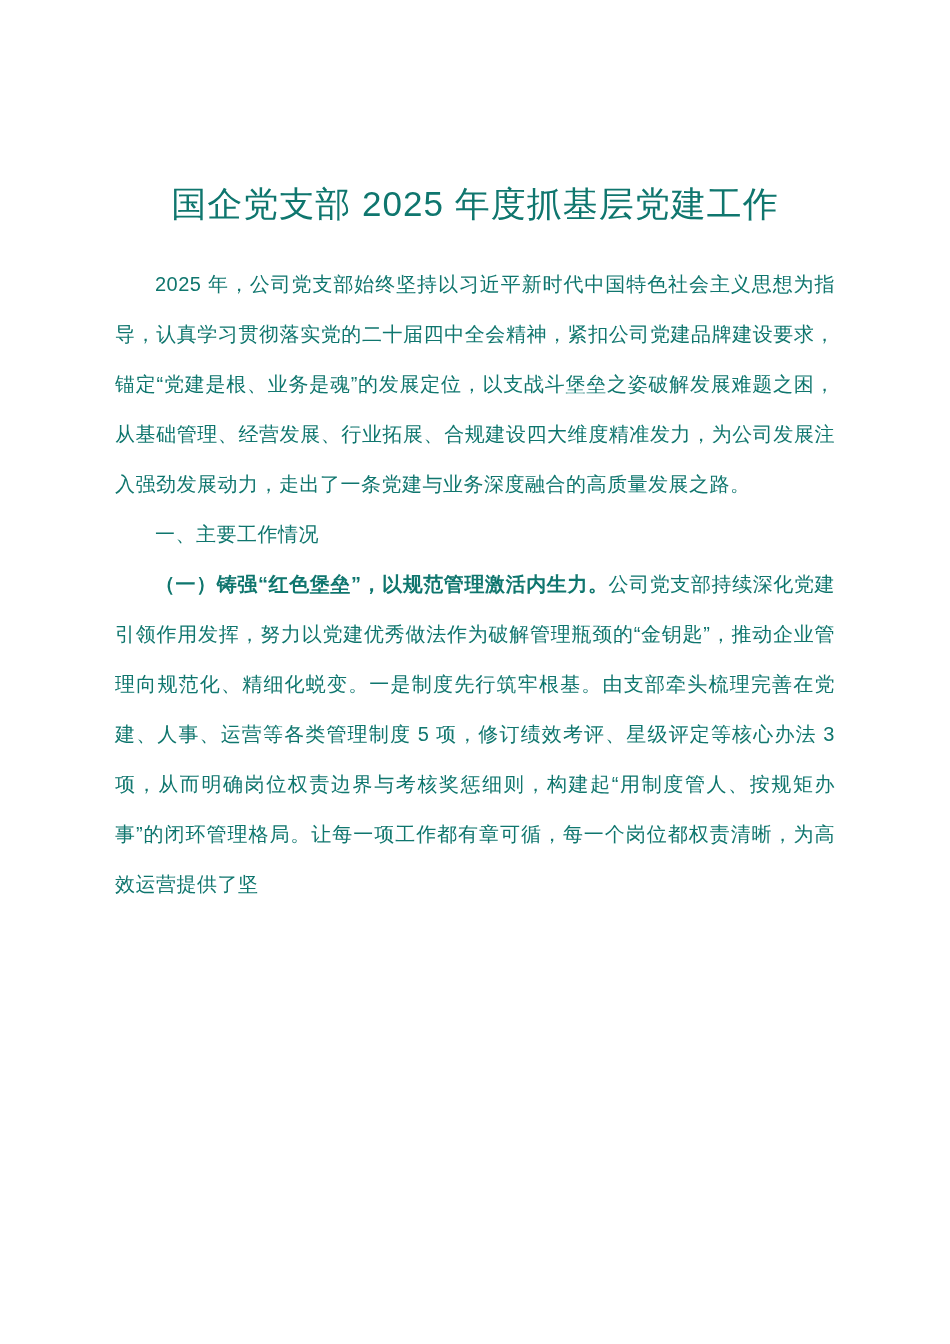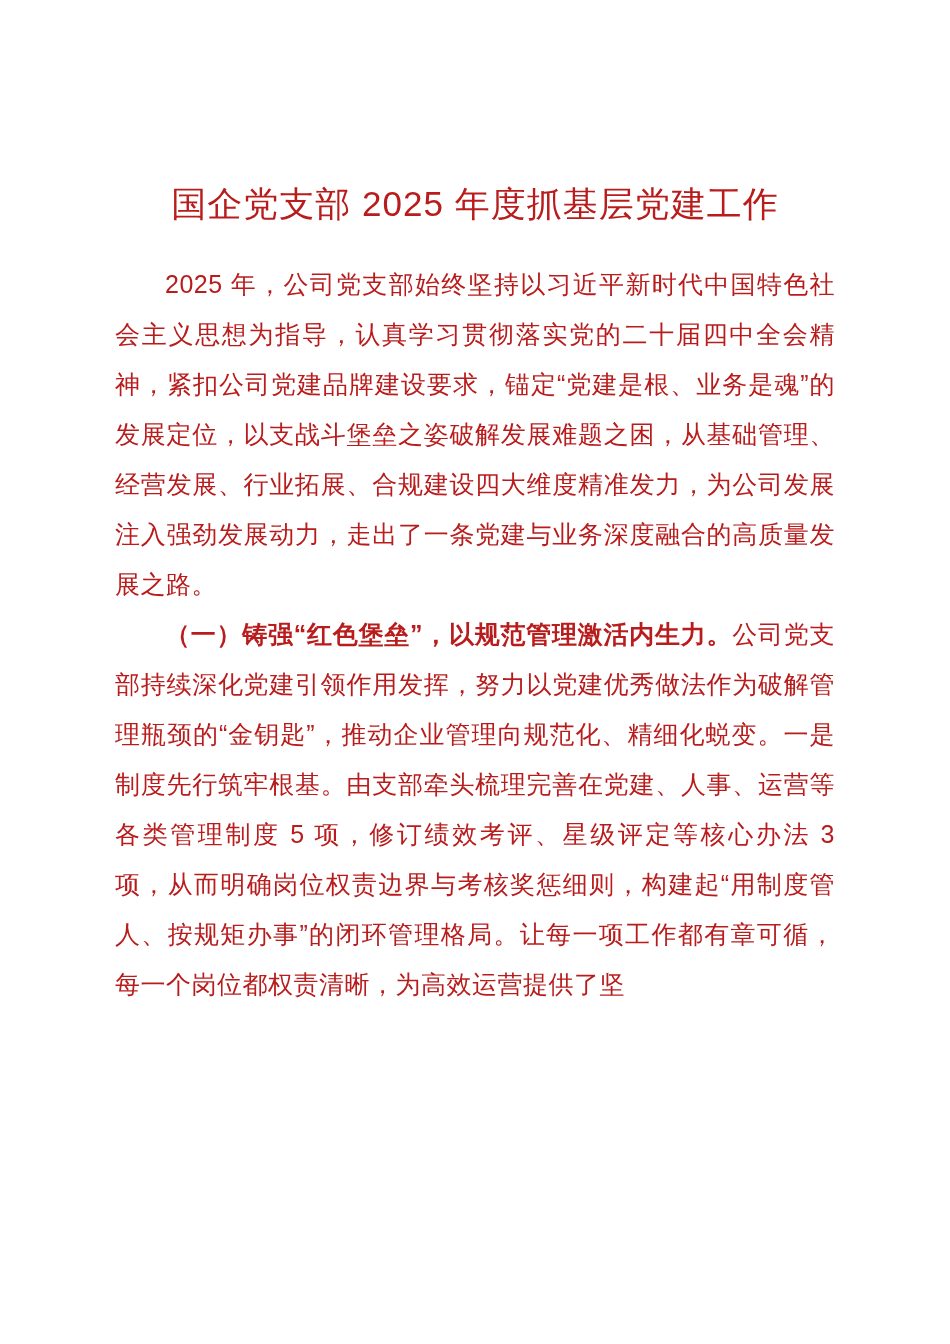--- a/index.html
+++ b/index.html
@@ -5,21 +5,21 @@
   html, body {
     margin: 0;
     padding: 0;
     background: #ffffff;
   }
   .page {
     position: relative;
     width: 950px;
     height: 1344px;
     background: #ffffff;
-    color: #b91c1c;
+    color: #0f766e;
     font-family: "Liberation Sans", "DejaVu Sans", sans-serif;
     overflow: hidden;
     box-sizing: border-box;
   }
   .content {
     padding: 0 115px;
   }
   .doc-title {
     margin: 0;
     padding-top: 166px;
@@ -30,21 +30,21 @@
     letter-spacing: 1px;
   }
   .doc-title .title-line {
     display: block;
   }
   .body-text {
     margin-top: 18px;
   }
   .para {
     margin: 0;
-    font-size: 25px;
+    font-size: 20px;
     line-height: 50px;
     text-align: justify;
     text-indent: 2em;
     word-break: break-all;
     letter-spacing: 0.5px;
   }
   .para .bold-lead {
     font-weight: 700;
   }
 </style>
@@ -55,18 +55,19 @@
   <div class="content">
 
     <h1 class="doc-title">
       <span class="title-line">国企党支部 2025 年度抓基层党建工作</span>
     </h1>
 
     <div class="body-text">
 
       <p class="para">2025 年，公司党支部始终坚持以习近平新时代中国特色社会主义思想为指导，认真学习贯彻落实党的二十届四中全会精神，紧扣公司党建品牌建设要求，锚定“党建是根、业务是魂”的发展定位，以支战斗堡垒之姿破解发展难题之困，从基础管理、经营发展、行业拓展、合规建设四大维度精准发力，为公司发展注入强劲发展动力，走出了一条党建与业务深度融合的高质量发展之路。</p>
 
+      <p class="para">一、主要工作情况</p>
 
       <p class="para"><span class="bold-lead">（一）铸强“红色堡垒”，以规范管理激活内生力。</span><span>公司党支部持续深化党建引领作用发挥，努力以党建优秀做法作为破解管理瓶颈的“金钥匙”，推动企业管理向规范化、精细化蜕变。一是制度先行筑牢根基。由支部牵头梳理完善在党建、人事、运营等各类管理制度 5 项，修订绩效考评、星级评定等核心办法 3 项，从而明确岗位权责边界与考核奖惩细则，构建起“用制度管人、按规矩办事”的闭环管理格局。让每一项工作都有章可循，每一个岗位都权责清晰，为高效运营提供了坚</span></p>
 
     </div>
   </div>
 </div>
 
 </body></html>

